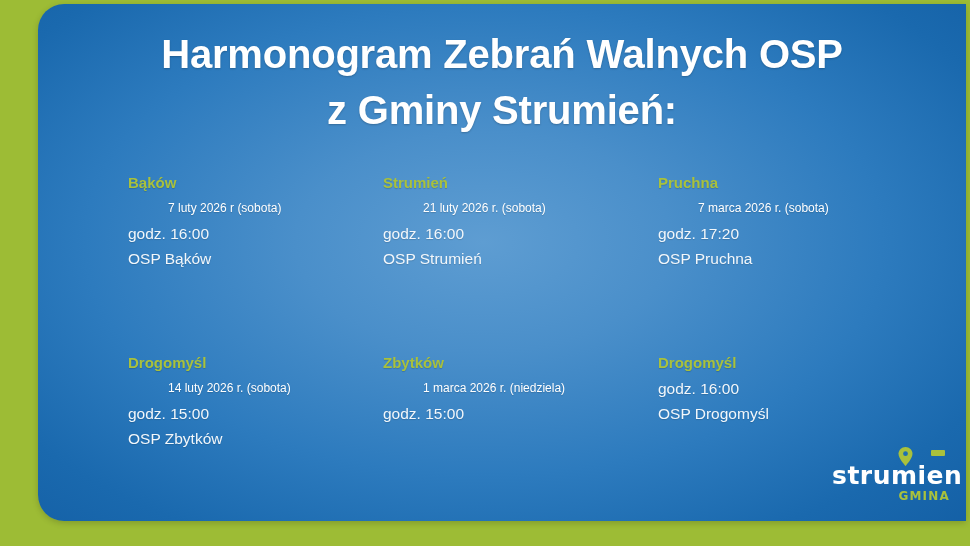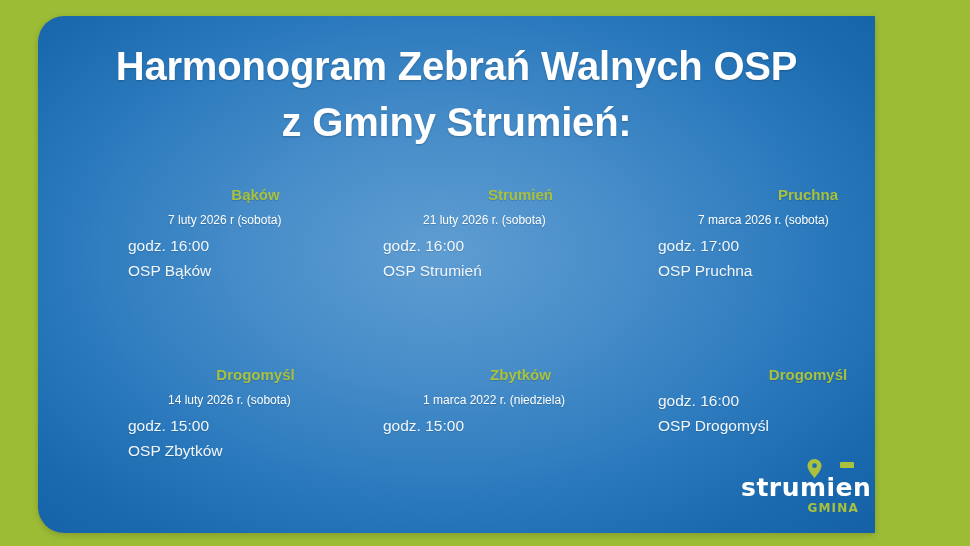--- a/index.html
+++ b/index.html
@@ -19,22 +19,22 @@
     position: relative;
     width: 970px;
     height: 546px;
     background: #9DBC35;
   }
 
   
   #panel {
     position: absolute;
     left: 38px;
-    top: 16px;
-    width: 837px;
+    top: 4px;
+    width: 928px;
     height: 517px;
     border-radius: 26px 0 0 26px;
     background:
       radial-gradient(ellipse 78% 82% at 48% 46%,
         #5E9DD2 0%,
         #4A8FCA 26%,
         #2D7BBE 55%,
         #1A69AE 78%,
         #125DA3 100%);
     box-shadow: 0 2px 6px rgba(0,0,0,0.18);
@@ -75,21 +75,20 @@
   .entry {
     color: #FFFFFF;
   }
   .entry-name {
     color: #A9C13C;
     font-weight: bold;
     font-size: 15px;
     line-height: 22px;
     margin-bottom: 2px;
     text-shadow: 0 1px 1px rgba(0,0,0,0.16);
-    text-align: center;
   }
   .entry-date {
     color: #FFFFFF;
     font-weight: normal;
     font-size: 12px;
     line-height: 25px;
     text-shadow: 0 1px 1px rgba(0,0,0,0.16);
     white-space: nowrap;
     margin-left: 40px;
   }
@@ -175,34 +174,34 @@
       <div class="entry">
         <div class="entry-name">Strumień</div>
         <div class="entry-date">21 luty 2026 r. (sobota)</div>
         <div class="entry-time">godz. 16:00</div>
         <div class="entry-place">OSP Strumień</div>
       </div>
 
       <div class="entry">
         <div class="entry-name">Pruchna</div>
         <div class="entry-date">7 marca 2026 r. (sobota)</div>
-        <div class="entry-time">godz. 17:00</div>
+        <div class="entry-time">godz. 17:20</div>
         <div class="entry-place">OSP Pruchna</div>
       </div>
 
       <div class="entry">
         <div class="entry-name">Drogomyśl</div>
         <div class="entry-date">14 luty 2026 r. (sobota)</div>
         <div class="entry-time">godz. 15:00</div>
         <div class="entry-place">OSP Zbytków</div>
       </div>
 
       <div class="entry">
         <div class="entry-name">Zbytków</div>
-        <div class="entry-date">1 marca 2022 r. (niedziela)</div>
+        <div class="entry-date">1 marca 2026 r. (niedziela)</div>
         <div class="entry-time">godz. 15:00</div>
       </div>
 
       <div class="entry">
         <div class="entry-name">Drogomyśl</div>
         <div class="entry-time">godz. 16:00</div>
         <div class="entry-place">OSP Drogomyśl</div>
       </div>
 
     </div>

